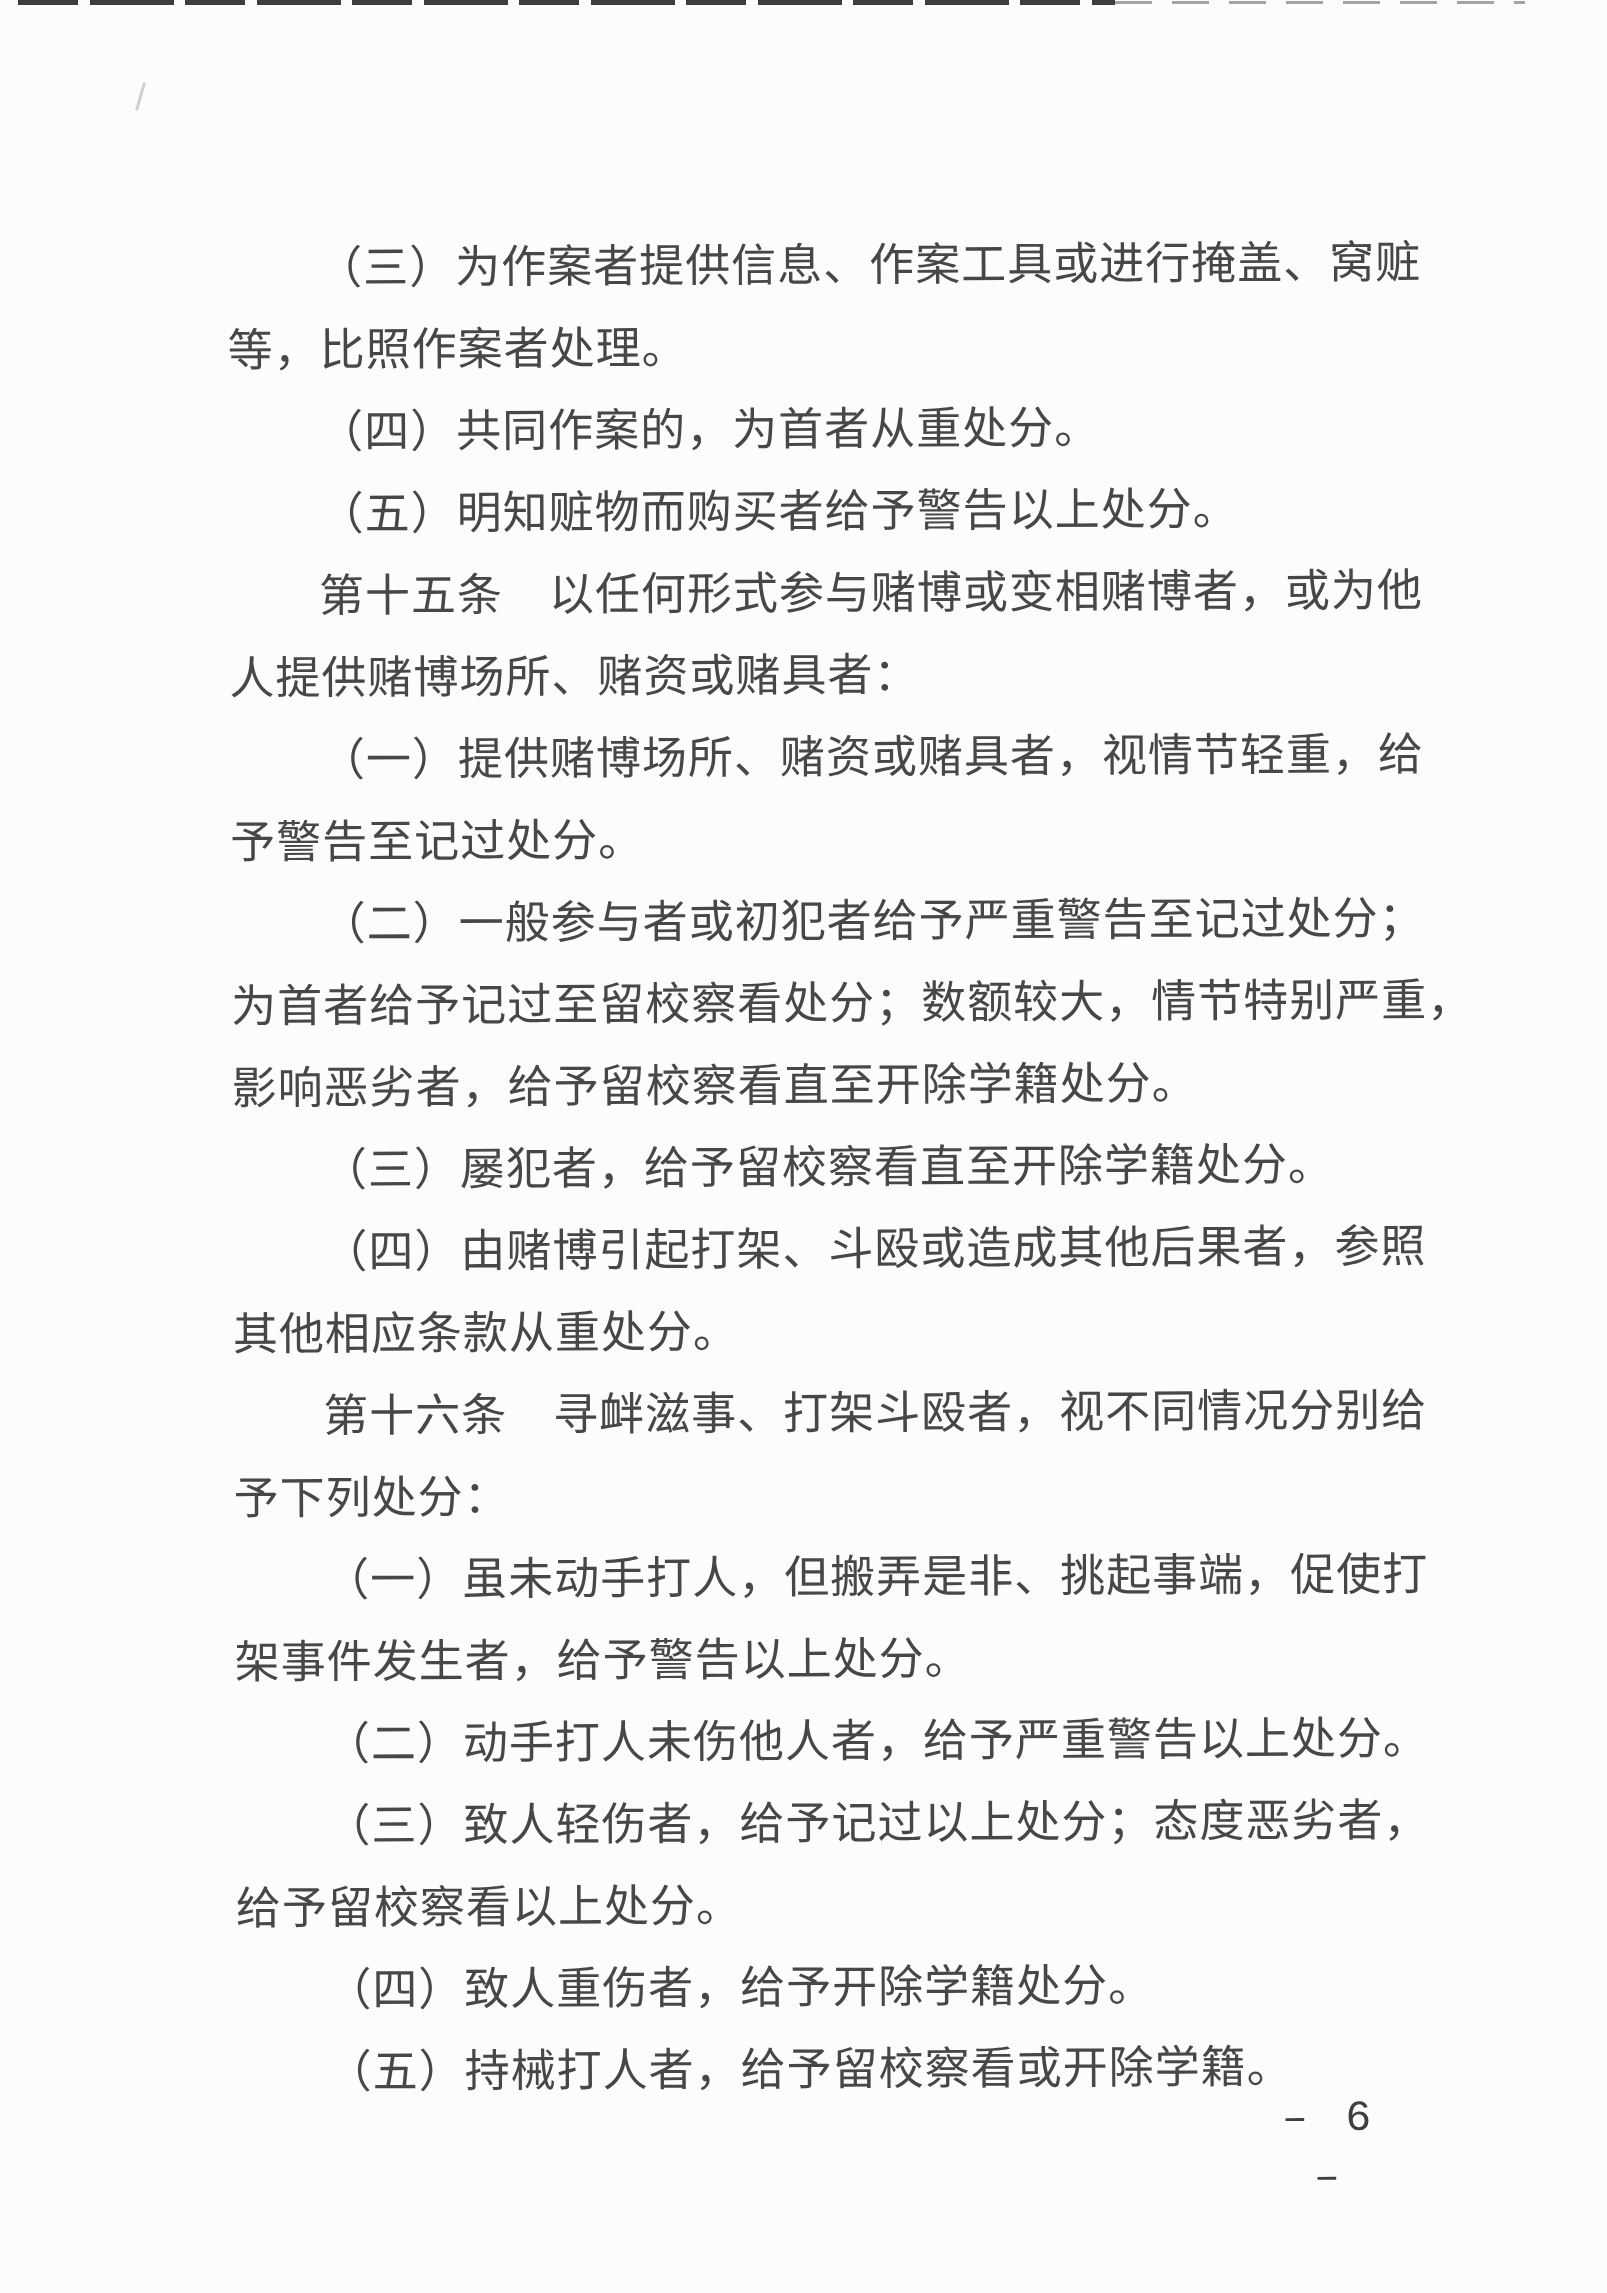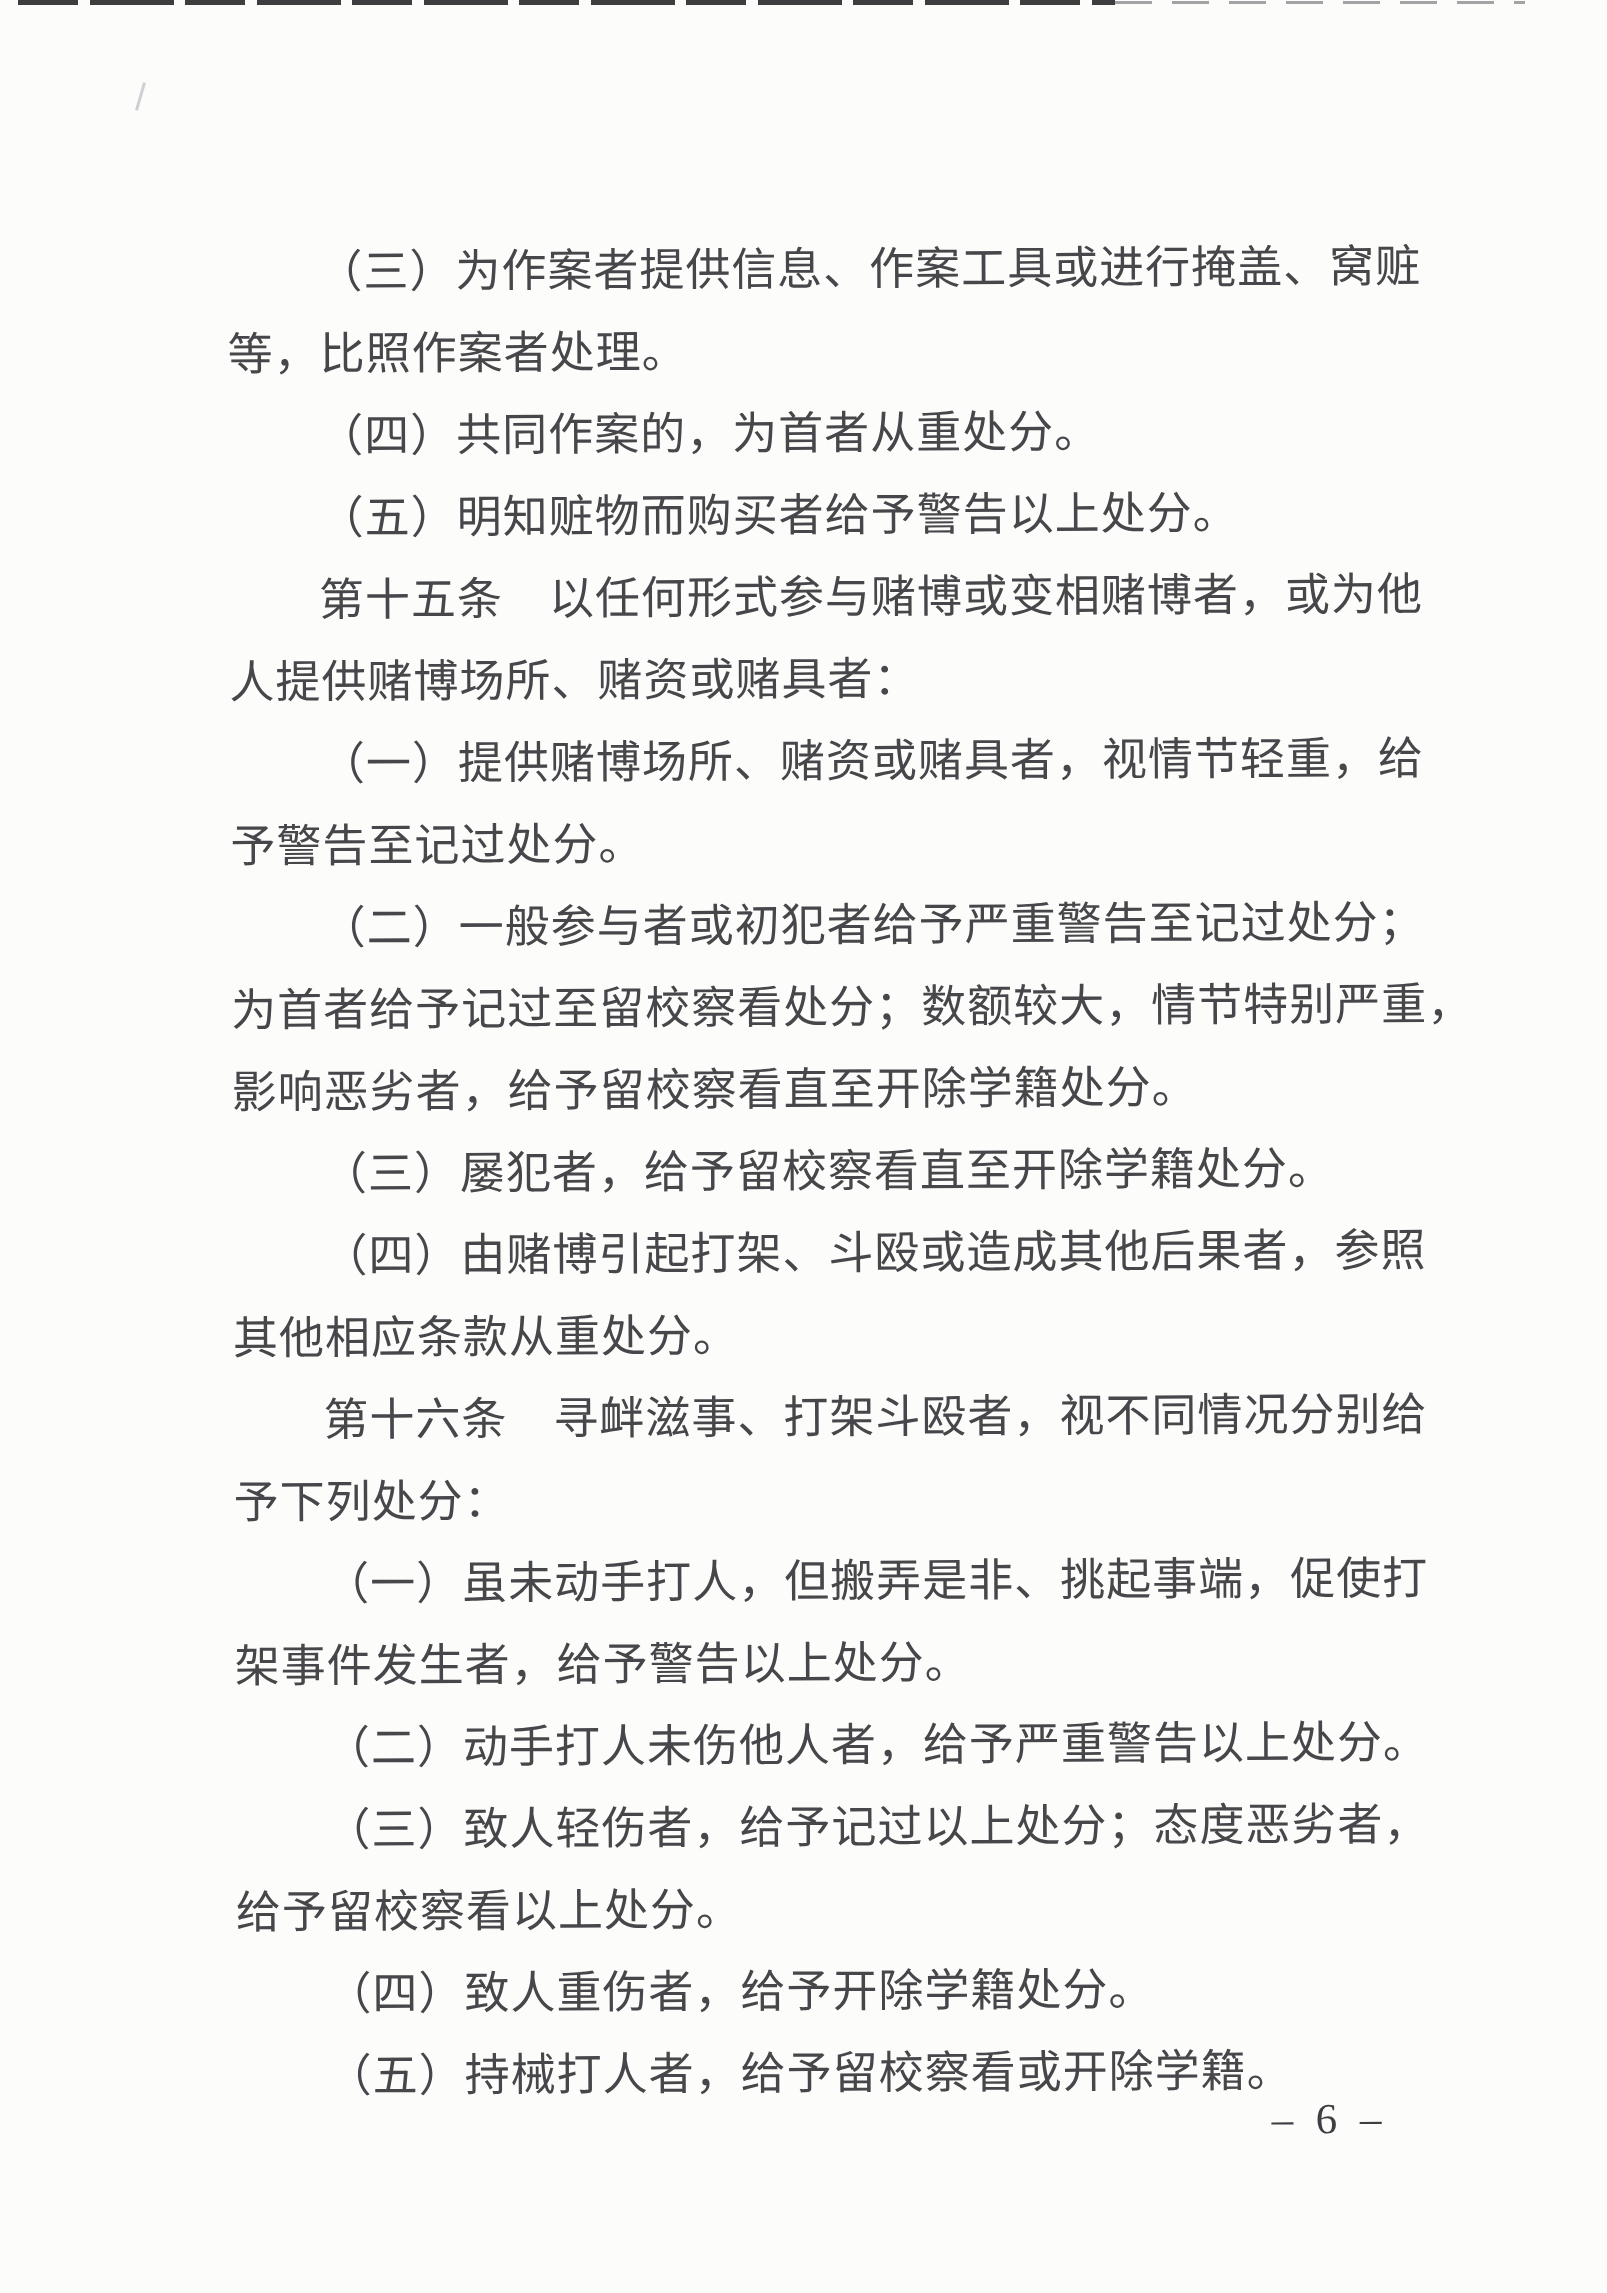--- a/index.html
+++ b/index.html
@@ -8,21 +8,21 @@
     width: 1607px;
     height: 2294px;
     background: #fcfcfa;
     overflow: hidden;
   }
   .page {
     position: relative;
     width: 1607px;
     height: 2294px;
     background: #fcfcfa;
-    font-family: Liberation Serif, serif;
+    font-family: Liberation Mono, monospace;
     color: #47474b;
   }
   
   .scan-edge-a {
     position: absolute;
     top: 0;
     left: 17.6px;
     width: 1097px;
     height: 4.9px;
     background: repeating-linear-gradient(90deg,

